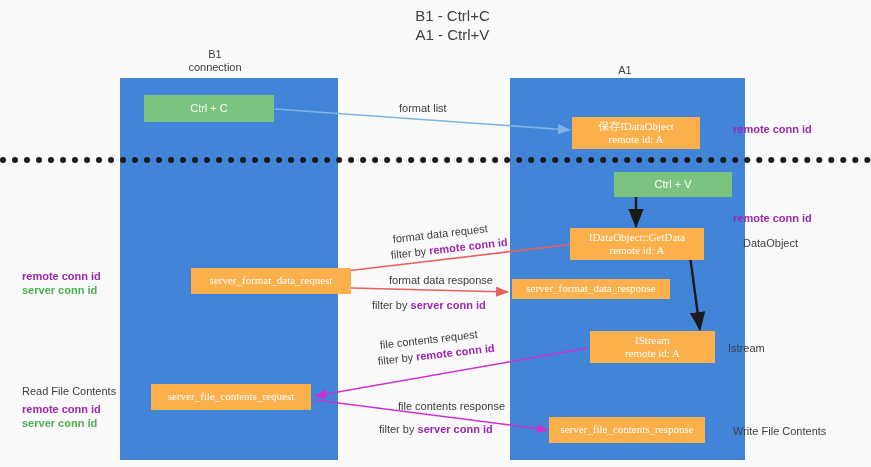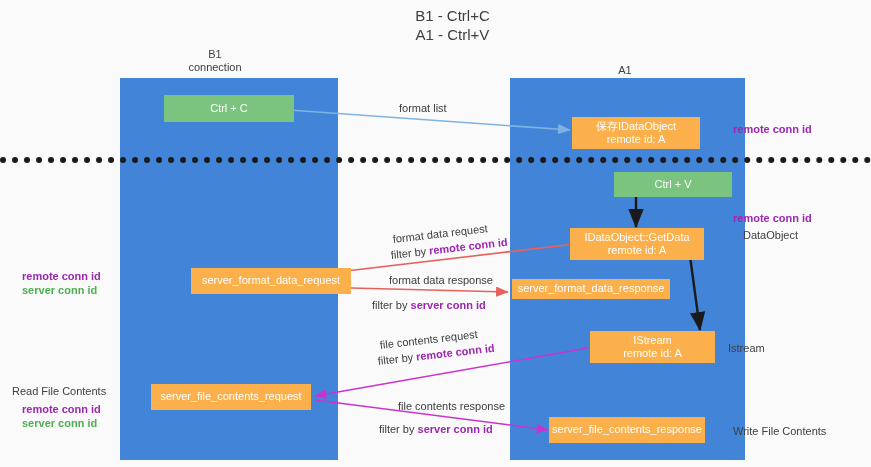--- a/index.html
+++ b/index.html
@@ -35,21 +35,21 @@
   }
 
   
   .box{
     position:absolute;box-sizing:border-box;
     display:flex;flex-direction:column;align-items:center;justify-content:center;
     color:#ffffff;font-size:11px;line-height:13.5px;text-align:center;
     padding:2px 4px;
   }
   .box.green{background:#7bc47f;}
-  .box.orange{background:#fbb04c;}
+  .box.orange{background:#fbb04c;font-family:Liberation Serif, serif;}
   .box .ln{display:block;white-space:nowrap;}
 
   
   .ann{position:absolute;font-size:11px;line-height:14px;white-space:nowrap;}
   .ann.plain{color:#3c4043;}
   .ann .purple{color:#9c27b0;font-weight:bold;}
   .ann .green{color:#4caf50;font-weight:bold;}
 
   
   .elabel{
@@ -108,21 +108,21 @@
 
     <line x1="690" y1="256" x2="700" y2="330" stroke="#1a1a1a" stroke-width="2.4" marker-end="url(#ah-blk)"></line>
 
     <line x1="588" y1="348" x2="315" y2="396" stroke="#cc33cc" stroke-width="1.5" marker-end="url(#ah-mag)"></line>
 
     <line x1="315" y1="400" x2="548" y2="430" stroke="#cc33cc" stroke-width="1.5" marker-end="url(#ah-mag)"></line>
   </svg>
 
   <div class="divider"></div>
 
-  <div class="box green" style="left:164px;top:95px;width:130px;height:27px;">
+  <div class="box green" style="left:144px;top:95px;width:130px;height:27px;">
     <span class="ln">Ctrl + C</span>
   </div>
 
   <div class="box orange" style="left:572px;top:117px;width:128px;height:32px;">
     <span class="ln">保存IDataObject</span>
     <span class="ln">remote id: A</span>
   </div>
 
   <div class="box green" style="left:578px;top:172px;width:118px;height:25px;margin-left:36px;">
     <span class="ln">Ctrl + V</span>
@@ -175,32 +175,32 @@
   <div class="elabel" style="left:379px;top:422px;">
     <span>filter by </span><span class="purple">server conn id</span>
   </div>
 
   <div class="ann" style="left:733px;top:122px;">
     <span class="purple">remote conn id</span>
   </div>
   <div class="ann" style="left:733px;top:211px;">
     <span class="purple">remote conn id</span>
   </div>
-  <div class="ann plain" style="left:733px;top:228px;padding-left:10px;">DataObject</div>
+  <div class="ann plain" style="left:733px;top:236px;padding-left:10px;">DataObject</div>
   <div class="ann plain" style="left:728px;top:341px;">Istream</div>
   <div class="ann plain" style="left:733px;top:424px;">Write File Contents</div>
 
   <div class="ann" style="left:22px;top:269px;">
     <span class="purple">remote conn id</span>
   </div>
   <div class="ann" style="left:22px;top:283px;">
     <span class="green">server conn id</span>
   </div>
 
-  <div class="ann plain" style="left:12px;top:384px;">Read File Contents</div>
+  <div class="ann plain" style="left:22px;top:384px;">Read File Contents</div>
   <div class="ann" style="left:22px;top:402px;">
     <span class="purple">remote conn id</span>
   </div>
   <div class="ann" style="left:22px;top:416px;">
     <span class="green">server conn id</span>
   </div>
 
 </div>
 
 </body></html>

